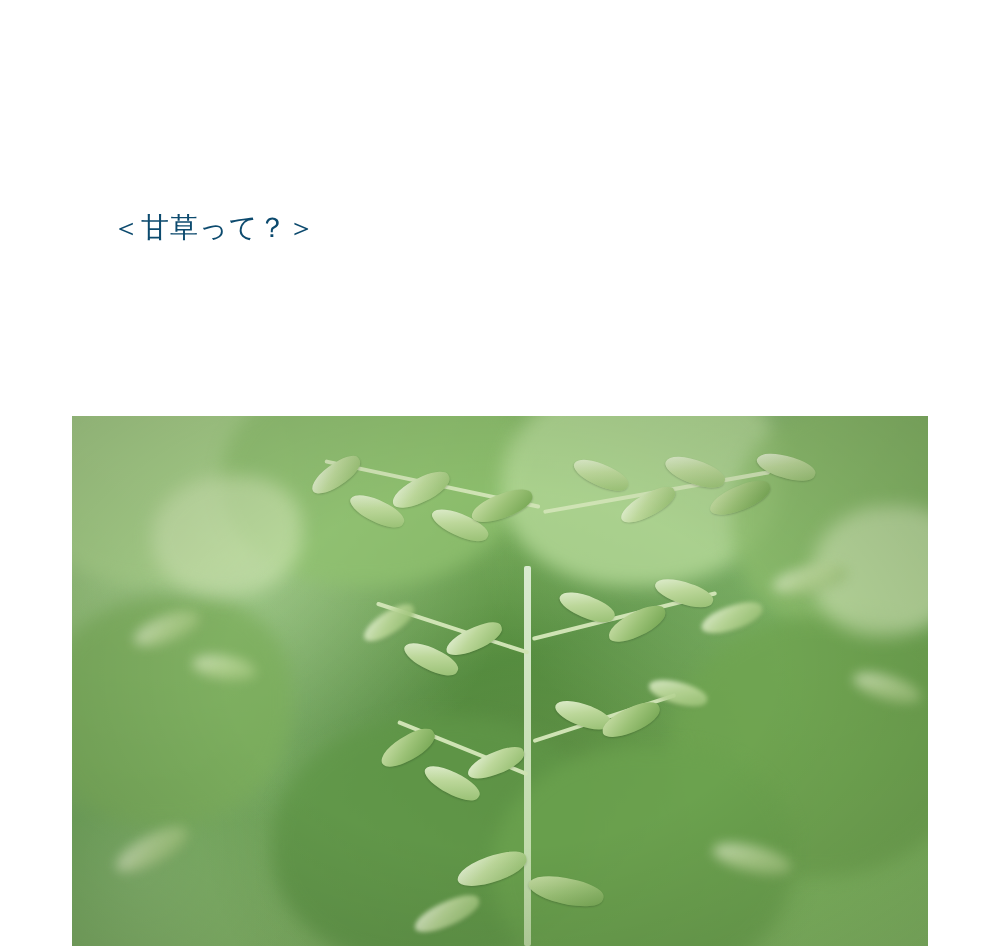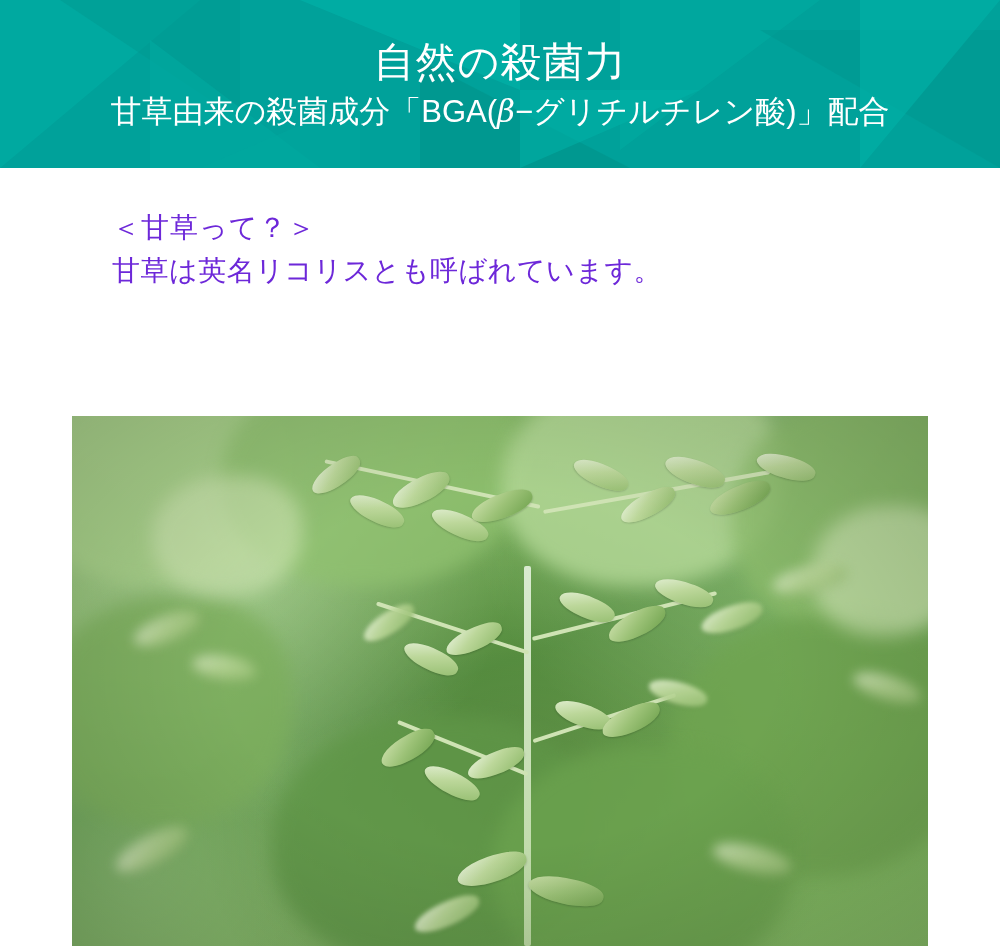--- a/index.html
+++ b/index.html
@@ -71,21 +71,21 @@
     font-family: "DejaVu Serif", serif;
     font-style: italic;
   }
 
   
   .body-copy {
     position: absolute;
     left: 112px;
     top: 206px;
     width: 820px;
-    color: #6d28d9;
+    color: #0c4a6e;
     font-size: 28px;
     line-height: 43px;
     letter-spacing: 0.5px;
   }
   .body-copy .line {
     white-space: nowrap;
   }
   .body-copy .line.first {
     letter-spacing: 1px;
   }
@@ -150,42 +150,23 @@
     position: absolute;
     inset: 0;
     background: radial-gradient(ellipse at 50% 48%, rgba(0,0,0,0) 45%, rgba(0,0,0,0.16) 100%);
   }
 </style>
 </head>
 <body>
 
 <div class="page">
 
-  <div class="banner">
-
-    <div class="facet" style="left:0;top:0;border-left:200px solid #00b0a6;border-bottom:168px solid transparent;"></div>
-    <div class="facet" style="left:60px;top:0;border-right:180px solid #009a92;border-bottom:120px solid transparent;"></div>
-    <div class="facet" style="left:150px;top:40px;border-left:170px solid #00aba2;border-top:128px solid transparent;"></div>
-    <div class="facet" style="left:300px;top:0;border-right:220px solid #00b6ab;border-bottom:90px solid transparent;"></div>
-    <div class="facet" style="left:420px;top:60px;border-left:210px solid #009289;border-top:108px solid transparent;"></div>
-    <div class="facet" style="left:620px;top:0;border-left:200px solid #00ada3;border-bottom:150px solid transparent;"></div>
-    <div class="facet" style="left:760px;top:30px;border-right:240px solid #00988f;border-bottom:138px solid transparent;"></div>
-    <div class="facet" style="left:860px;top:0;border-left:140px solid #00b4aa;border-bottom:168px solid transparent;"></div>
-    <div class="facet" style="left:200px;top:100px;border-right:160px solid #00a79e;border-top:68px solid transparent;"></div>
-    <div class="facet" style="left:520px;top:90px;border-left:180px solid #00b2a8;border-bottom:78px solid transparent;"></div>
-
-    <div class="banner-inner">
-      <div class="banner-title">自然の殺菌力</div>
-      <div class="banner-sub"><span>甘草由来の殺菌成分「BGA(</span><span class="beta">β</span><span>−グリチルチレン酸)」配合</span></div>
-    </div>
-  </div>
 
   <div class="body-copy">
     <div class="line first">＜甘草って？＞</div>
-    <div class="line">甘草は英名リコリスとも呼ばれています。</div>
   </div>
 
   <div class="photo">
     <div class="photo-bg"></div>
 
     <div class="blob" style="left:-40px;top:-30px;width:260px;height:200px;background:#a8d089;"></div>
     <div class="blob" style="left:150px;top:-50px;width:300px;height:220px;background:#8fc06f;"></div>
     <div class="blob" style="left:430px;top:-40px;width:280px;height:210px;background:#b5d998;"></div>
     <div class="blob" style="left:660px;top:-20px;width:260px;height:240px;background:#8dbd6c;"></div>
     <div class="blob" style="left:-30px;top:180px;width:250px;height:230px;background:#7cae5c;"></div>

